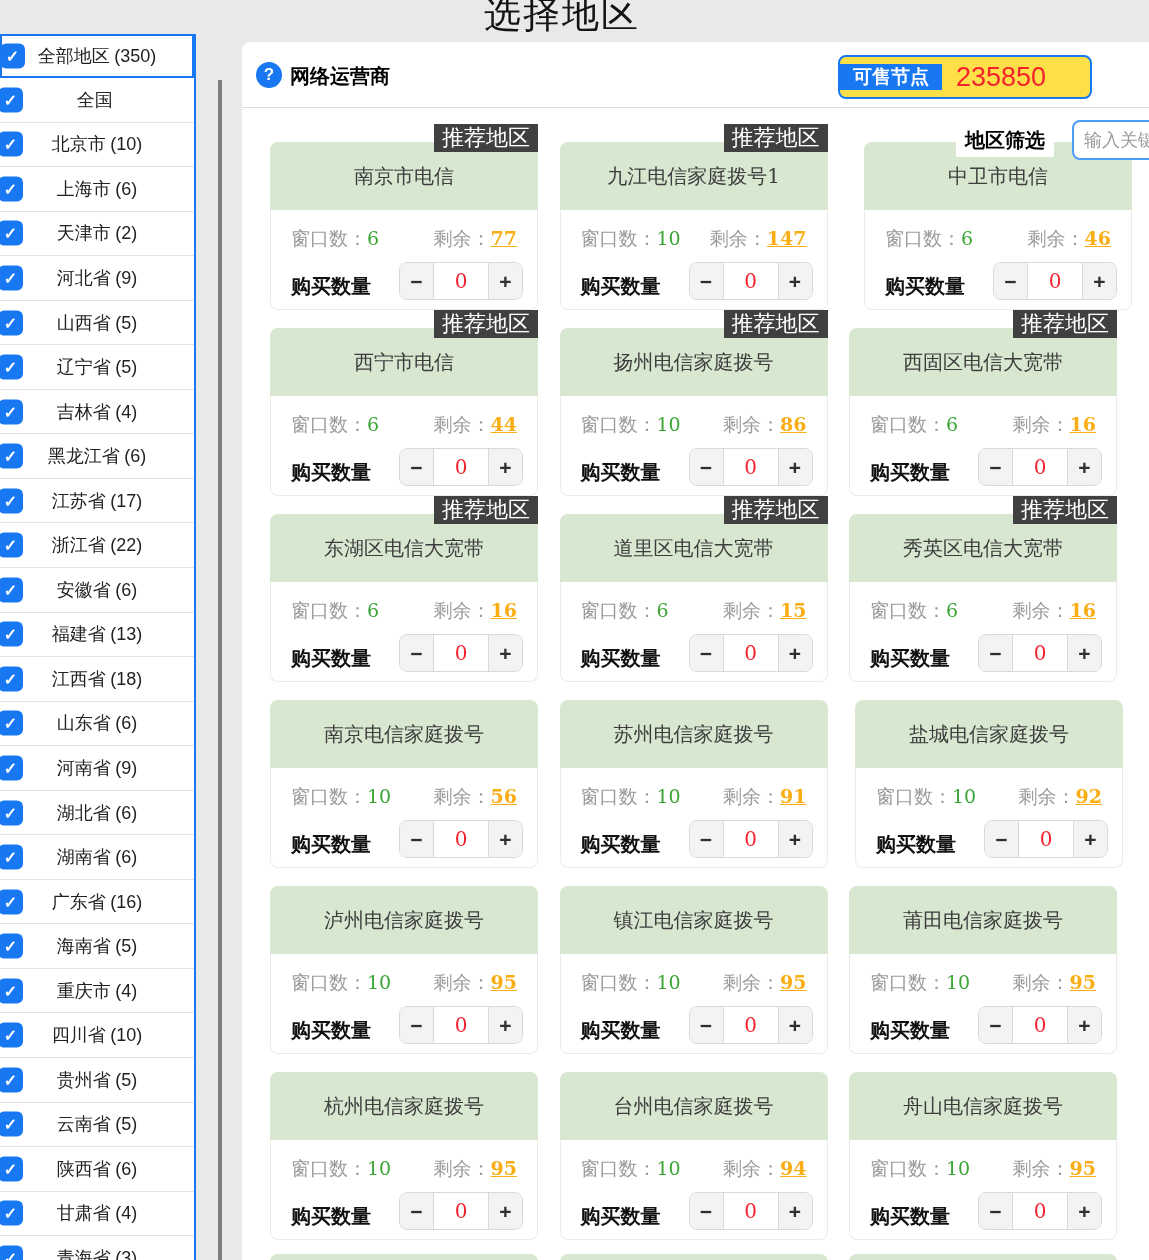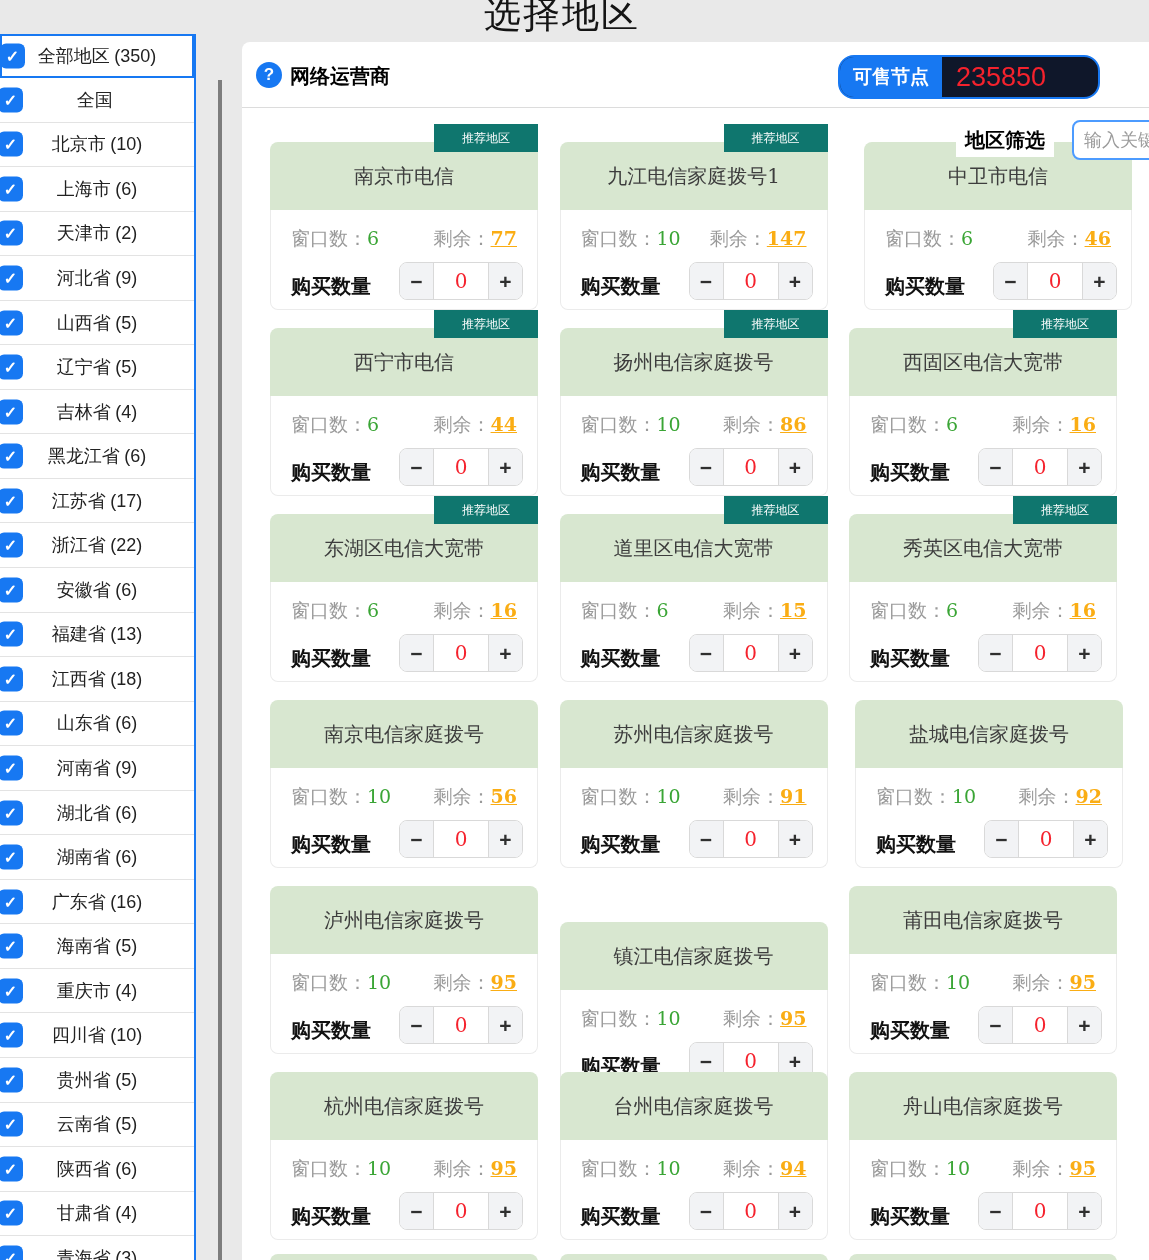--- a/index.html
+++ b/index.html
@@ -27,38 +27,38 @@
              background:#1778f2;color:#fff;font-weight:bold;font-size:17px;display:flex;
              align-items:center;justify-content:center;cursor:pointer;}
   .operator-label{position:absolute;left:48px;top:21px;font-size:20px;font-weight:bold;color:#000;}
   .tabs{position:absolute;left:182px;top:15px;height:37px;display:flex;border:2px solid #1778f2;
         border-radius:6px;overflow:hidden;background:#e9eff7;}
   .tab{width:74.5px;display:flex;align-items:center;justify-content:center;font-size:19px;
        color:#0a0a0a;border-left:2px solid #1778f2;cursor:pointer;}
   .tab:first-child{border-left:none;}
   .tab.active{background:#1778f2;color:#fff;}
   .nodes-chip{position:absolute;left:596px;top:13px;height:40px;display:flex;
-              border:2px solid #1778f2;border-radius:16px;background:#0f172a;overflow:hidden;}
+              border:2px solid #1778f2;border-radius:8px;background:#fde047;overflow:hidden;align-items:center;}
   .nodes-label{background:#1778f2;color:#fff;font-weight:bold;font-size:19px;padding:0 13px;
                display:flex;align-items:center;}
-  .nodes-value{color:#f5222d;font-size:27px;padding:0 24px 0 14px;display:flex;align-items:center;
+  .nodes-value{color:#f5222d;font-size:27px;padding:0 16px 0 14px;display:flex;align-items:center;
                min-width:118px;}
   .toolbar-divider{position:absolute;left:0;top:65px;width:100%;height:1px;background:#dcdcdc;}
   
   .filter-label{position:absolute;left:956px;top:124px;background:#fff;padding:3px 9px;
                 font-size:20px;font-weight:bold;color:#000;z-index:6;}
   .filter-input{position:absolute;left:1072px;top:120px;width:132px;height:40px;
                 border:2px solid #4c9bff;border-radius:8px;font-size:18px;padding:0 10px;
                 box-sizing:border-box;color:#333;z-index:6;outline:none;
                 font-family:"Liberation Sans",sans-serif;}
   .filter-input::placeholder{color:#9b9b9b;}
   
   .card{position:absolute;width:268px;}
-  .badge{position:absolute;right:0;top:-18px;width:104px;height:28px;background:#0f766e;color:#fff;
-         font-family:"DejaVu Serif",serif;font-size:12px;display:flex;align-items:center;
+  .badge{position:absolute;right:0;top:-18px;width:104px;height:28px;background:#404040;color:#fff;
+         font-family:"DejaVu Serif",serif;font-size:22px;display:flex;align-items:center;
          justify-content:center;z-index:2;}
   .card-header{position:relative;height:68px;background:#d8e7d0;border-radius:8px 8px 0 0;
                display:flex;align-items:center;justify-content:center;
                font-family:"DejaVu Serif",serif;font-size:20px;color:#3d3d3d;z-index:1;}
   .card-body{height:100px;background:#fff;border:1px solid #ebebeb;border-top:none;
              border-radius:0 0 8px 8px;box-sizing:border-box;position:relative;}
   .stats{position:absolute;top:16px;left:20px;right:20px;display:flex;justify-content:space-between;
          font-family:"DejaVu Serif",serif;font-size:19px;}
   .stat-label{color:#9a9a9a;}
   .v-green{color:#3aa535;}
@@ -491,21 +491,21 @@
             <div class="buy">
               <span class="buy-label">购买数量</span>
               <div class="stepper">
                 <button class="step-btn step-minus">−</button>
                 <div class="qty">0</div>
                 <button class="step-btn step-plus">+</button>
               </div>
             </div>
           </div>
         </div>
-        <div class="card" style="left: 317.5px; top: 844px; margin-top: 36px;">
+        <div class="card" style="left: 317.5px; top: 844px;">
           <div class="card-header">镇江电信家庭拨号</div>
           <div class="card-body">
             <div class="stats">
               <span><span class="stat-label">窗口数：</span><span class="v-green">10</span></span>
               <span><span class="stat-label">剩余：</span><span class="v-orange">95</span></span>
             </div>
             <div class="buy">
               <span class="buy-label">购买数量</span>
               <div class="stepper">
                 <button class="step-btn step-minus">−</button>

